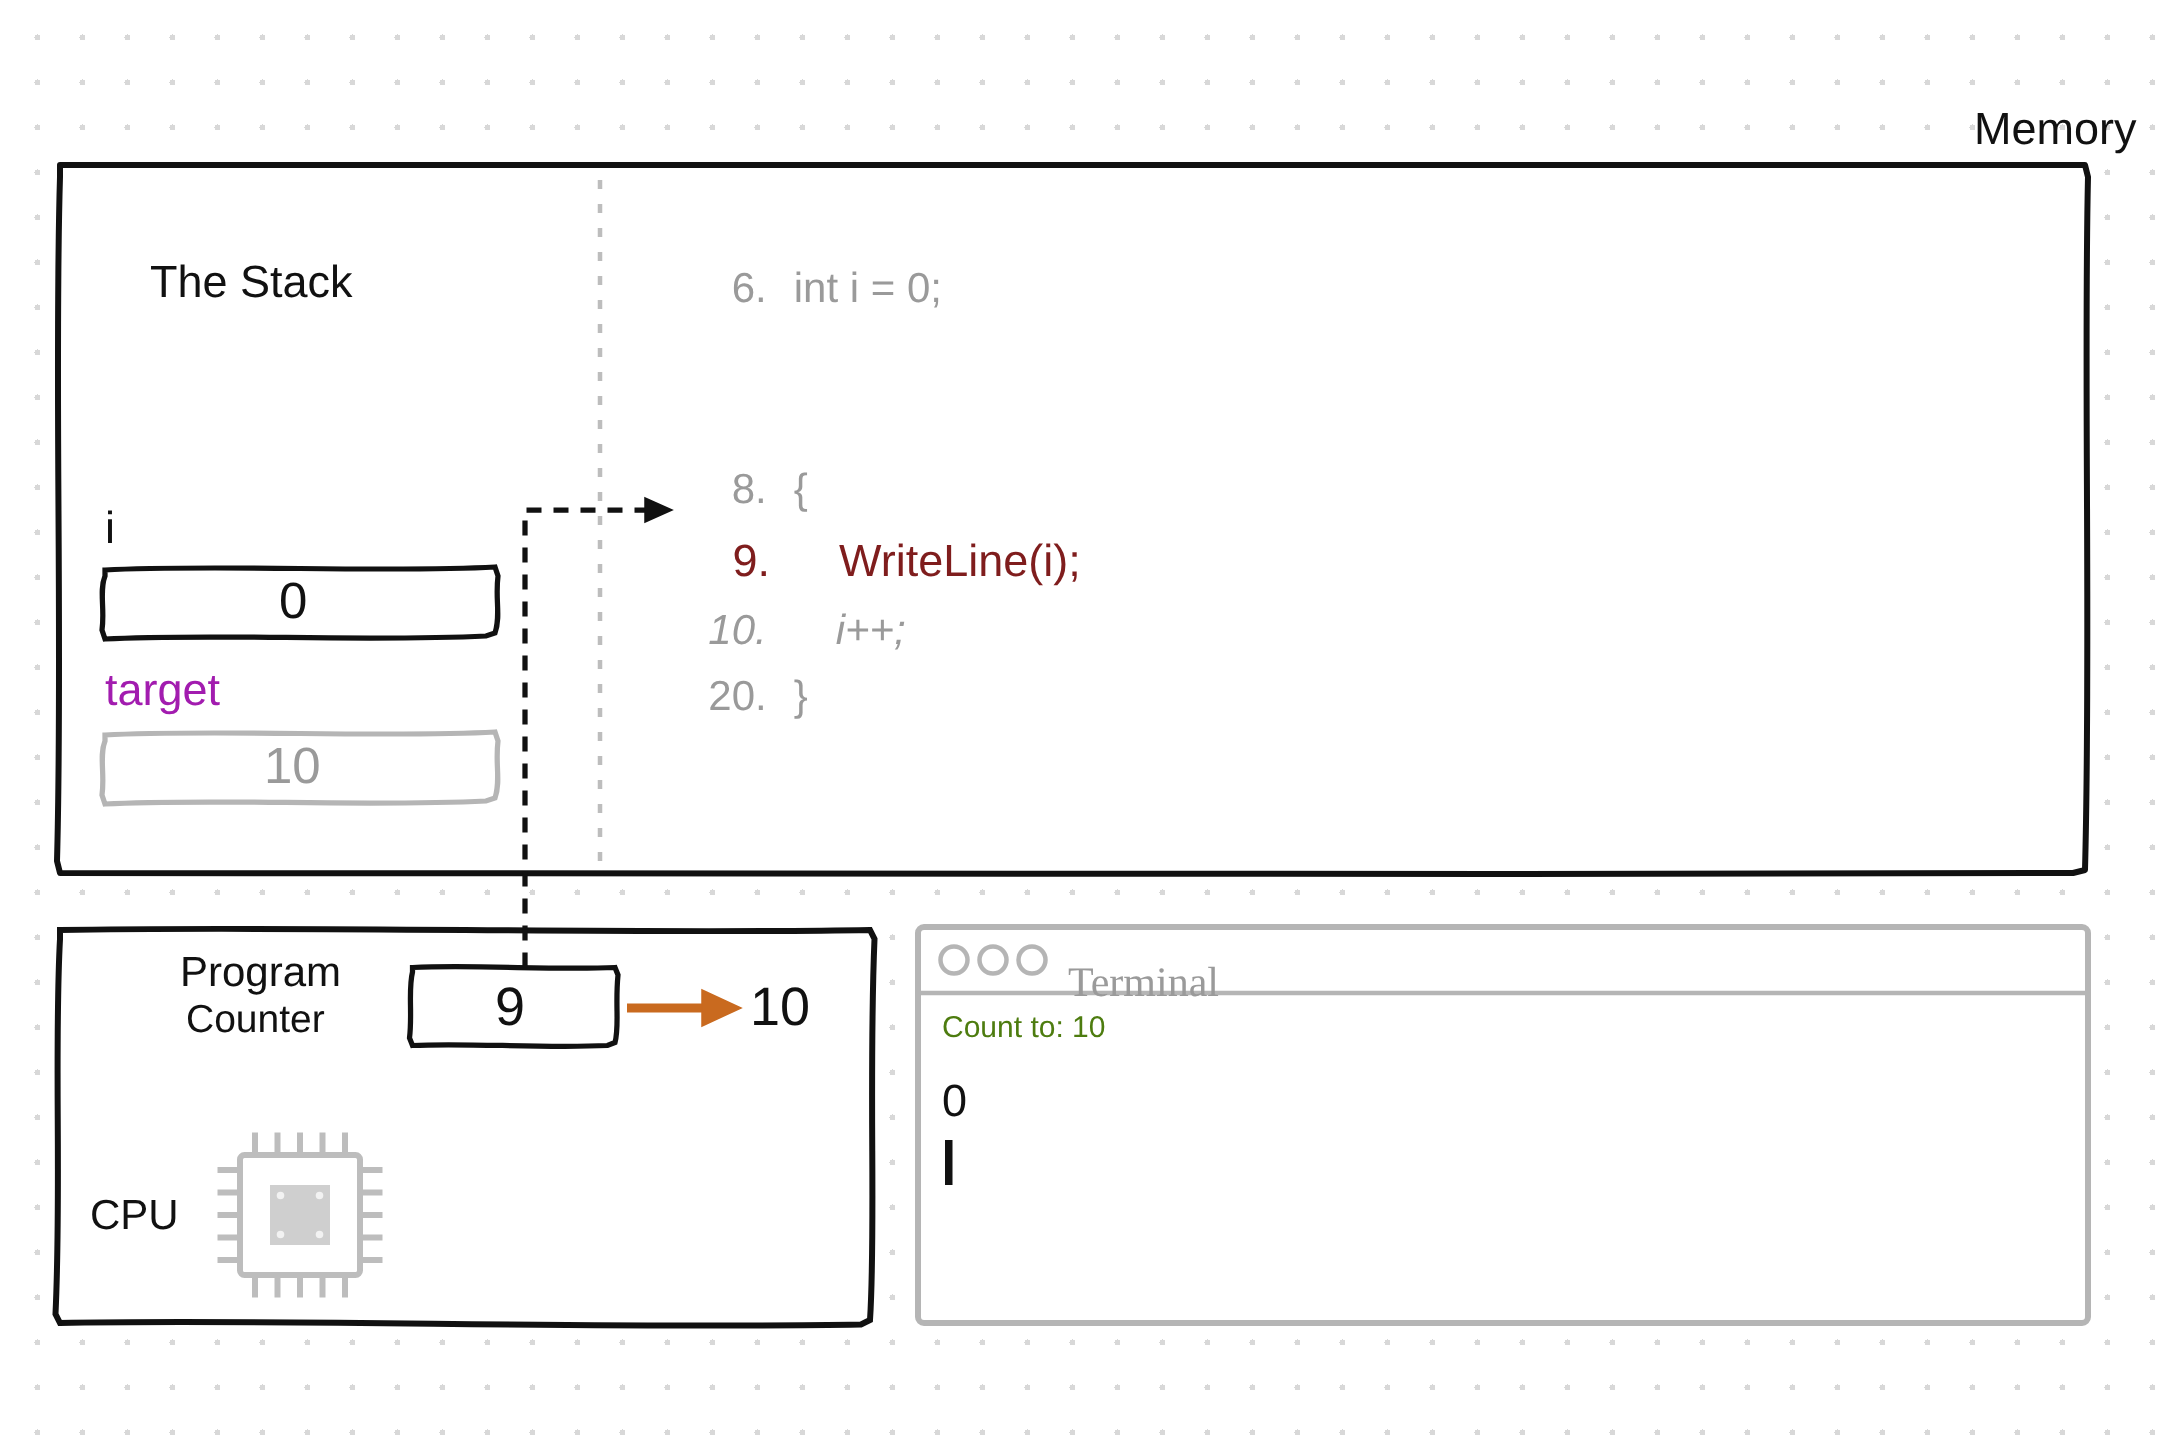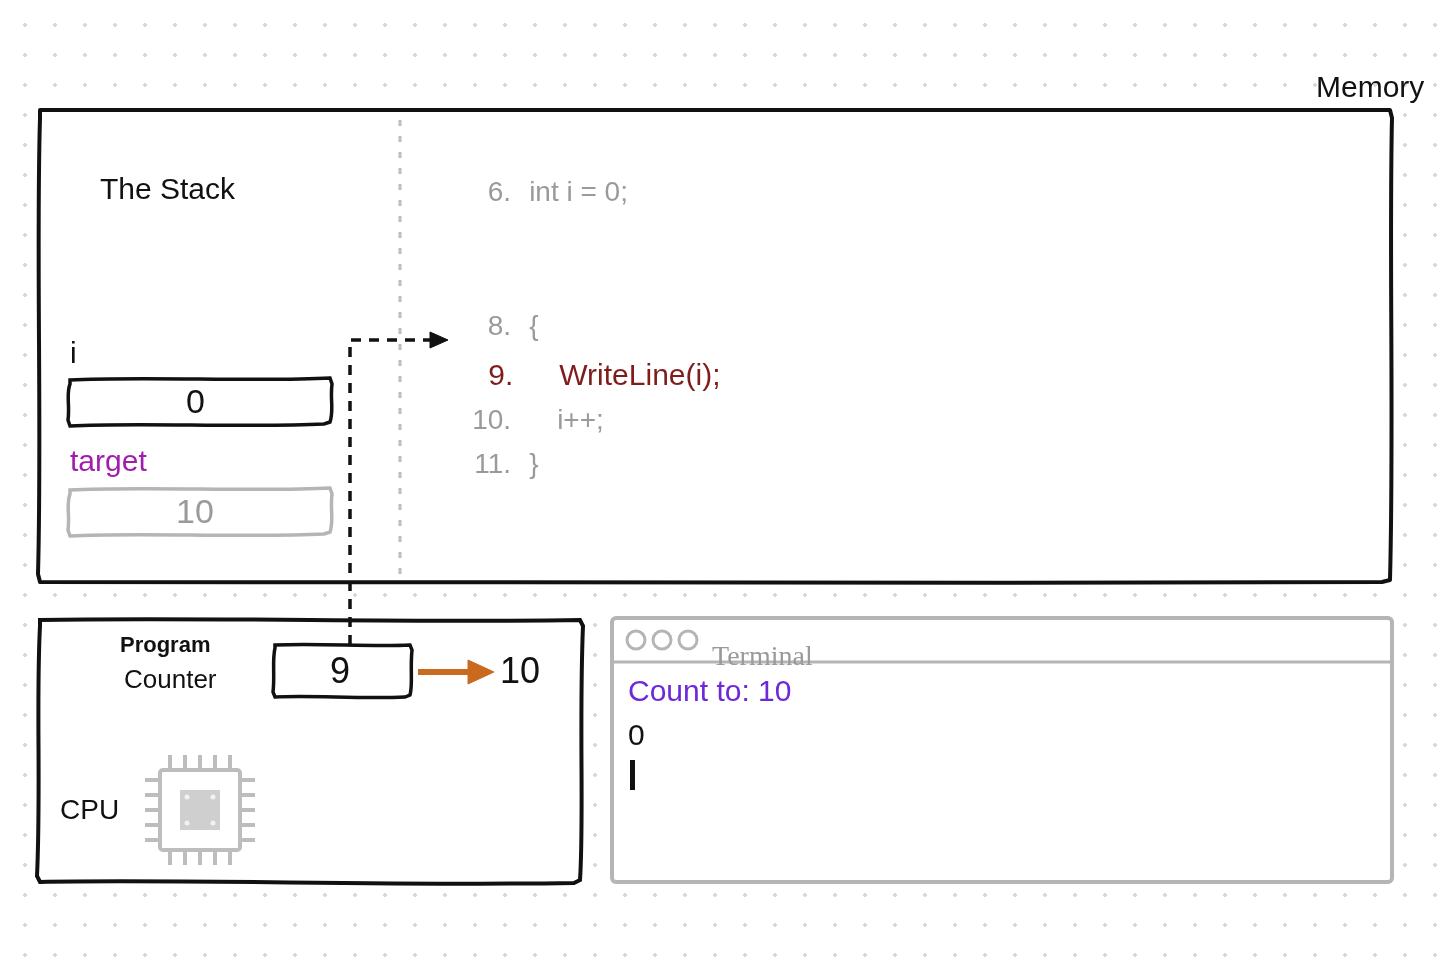--- a/index.html
+++ b/index.html
@@ -66,22 +66,22 @@
   .term-title {
     position: absolute;
     font-family: "Comic Sans MS", cursive;
     font-size: 28px;
     color: #9a9a9a;
     margin-top: 16px;
   }
   .term-line {
     position: absolute;
     font-family: "Segoe UI", Arial, sans-serif;
-    font-size: 30px;
-    color: #6d28d9;
+    font-size: 20px;
+    color: #4d7c0f;
   }
   .term-out {
     position: absolute;
     font-family: "Segoe UI", Arial, sans-serif;
     font-size: 30px;
     color: #111;
   }
   .cursor-blink {
     position: absolute;
     width: 5px;
@@ -208,28 +208,28 @@
 
   <div class="code-line" style="left:420px; top:144px;">
     <span class="code-num">6.</span><span>int i = 0;</span>
   </div>
   <div class="code-line" style="left:420px; top:278px;">
     <span class="code-num">8.</span><span>{</span>
   </div>
   <div class="code-line active" style="left:420px; top:324px;">
     <span class="code-num">9.</span><span style="padding-left:28px;">WriteLine(i);</span>
   </div>
-  <div class="code-line" style="left:420px; top:372px;">
+  <div class="code-line" style="left:420px; top:372px;font-style:italic;">
     <span class="code-num">10.</span><span style="padding-left:28px;">i++;</span>
   </div>
   <div class="code-line" style="left:420px; top:416px;">
-    <span class="code-num">11.</span><span>}</span>
-  </div>
-
-  <div class="label" style="left:120px; top:632px; font-family:'Segoe UI',Arial,sans-serif; font-size:22px;font-weight:bold;">Program</div>
+    <span class="code-num">20.</span><span>}</span>
+  </div>
+
+  <div class="label" style="left:120px; top:632px; font-family:'Segoe UI',Arial,sans-serif; font-size:28px;">Program</div>
   <div class="label" style="left:124px; top:664px; font-family:'Segoe UI',Arial,sans-serif; font-size:26px;">Counter</div>
   <div class="pc-val" style="left:330px; top:650px;">9</div>
   <div class="pc-next" style="left:500px; top:650px;">10</div>
   <div class="label" style="left:60px; top:794px; font-size:28px;">CPU</div>
 
   <div class="term-title" style="left:712px; top:624px;">Terminal</div>
   <div class="term-line" style="left:628px; top:674px;">Count to: 10</div>
   <div class="term-out" style="left:628px; top:718px;">0</div>
   <div class="cursor-blink" style="left:630px; top:760px;"></div>
 

